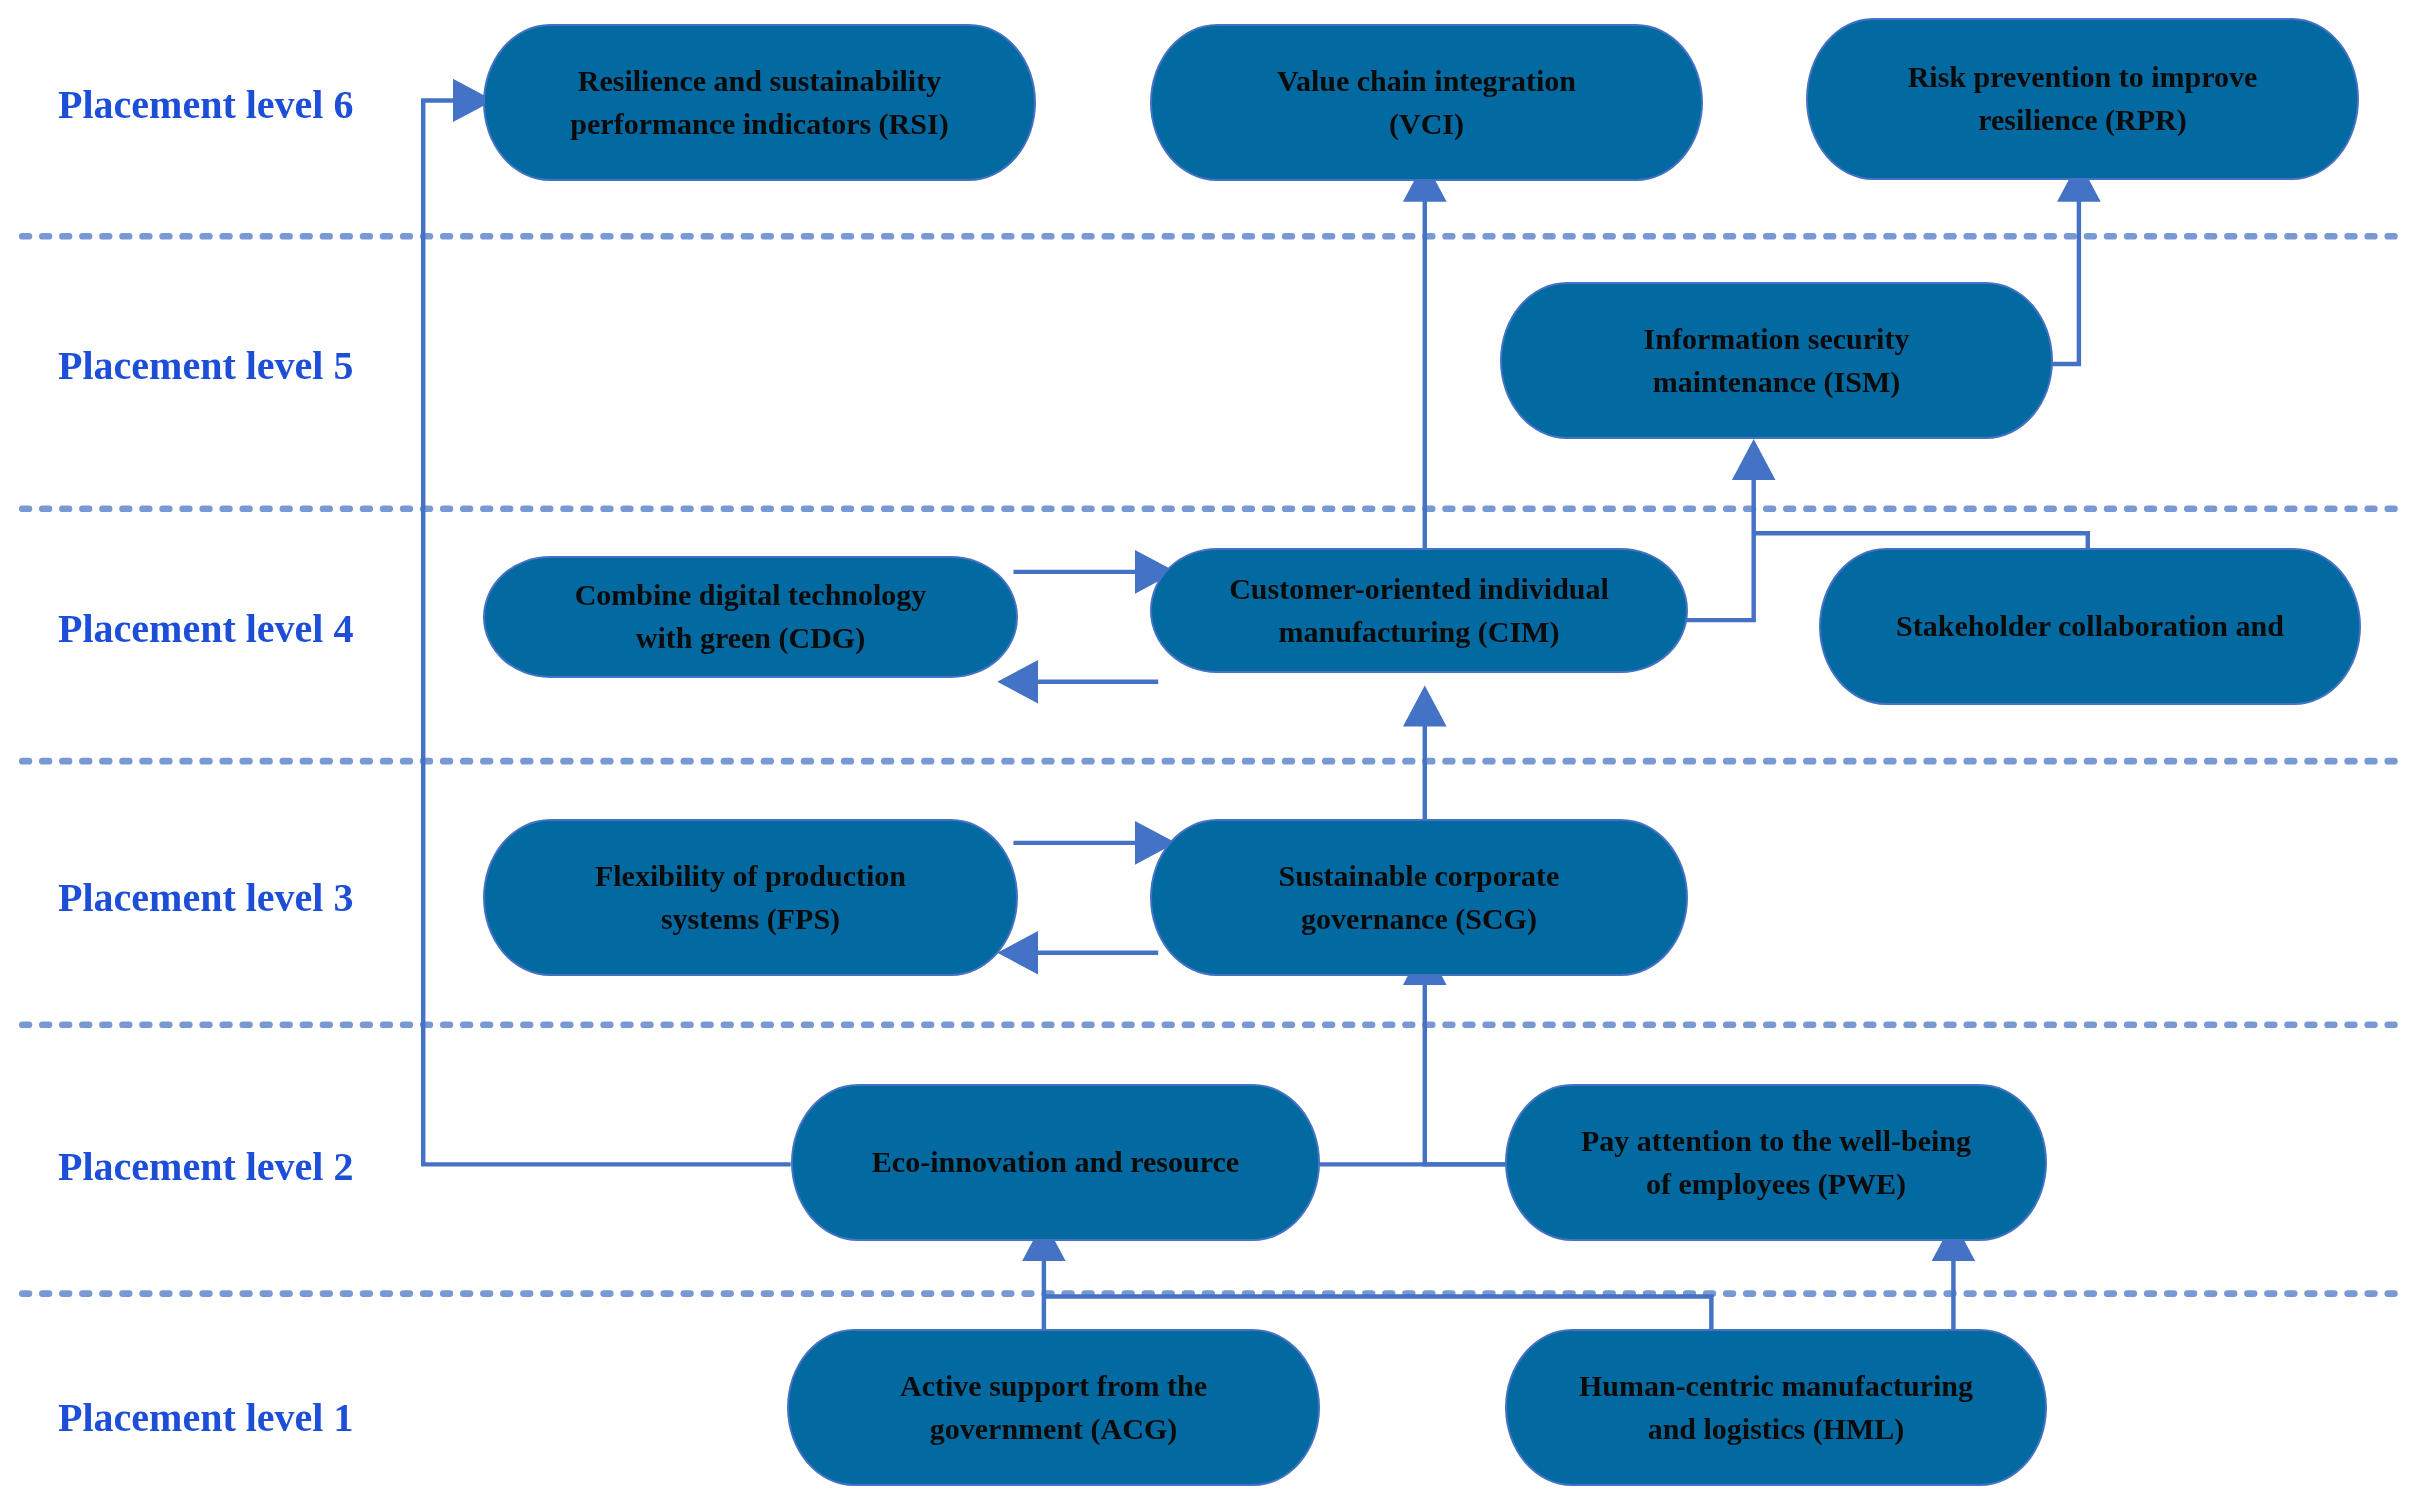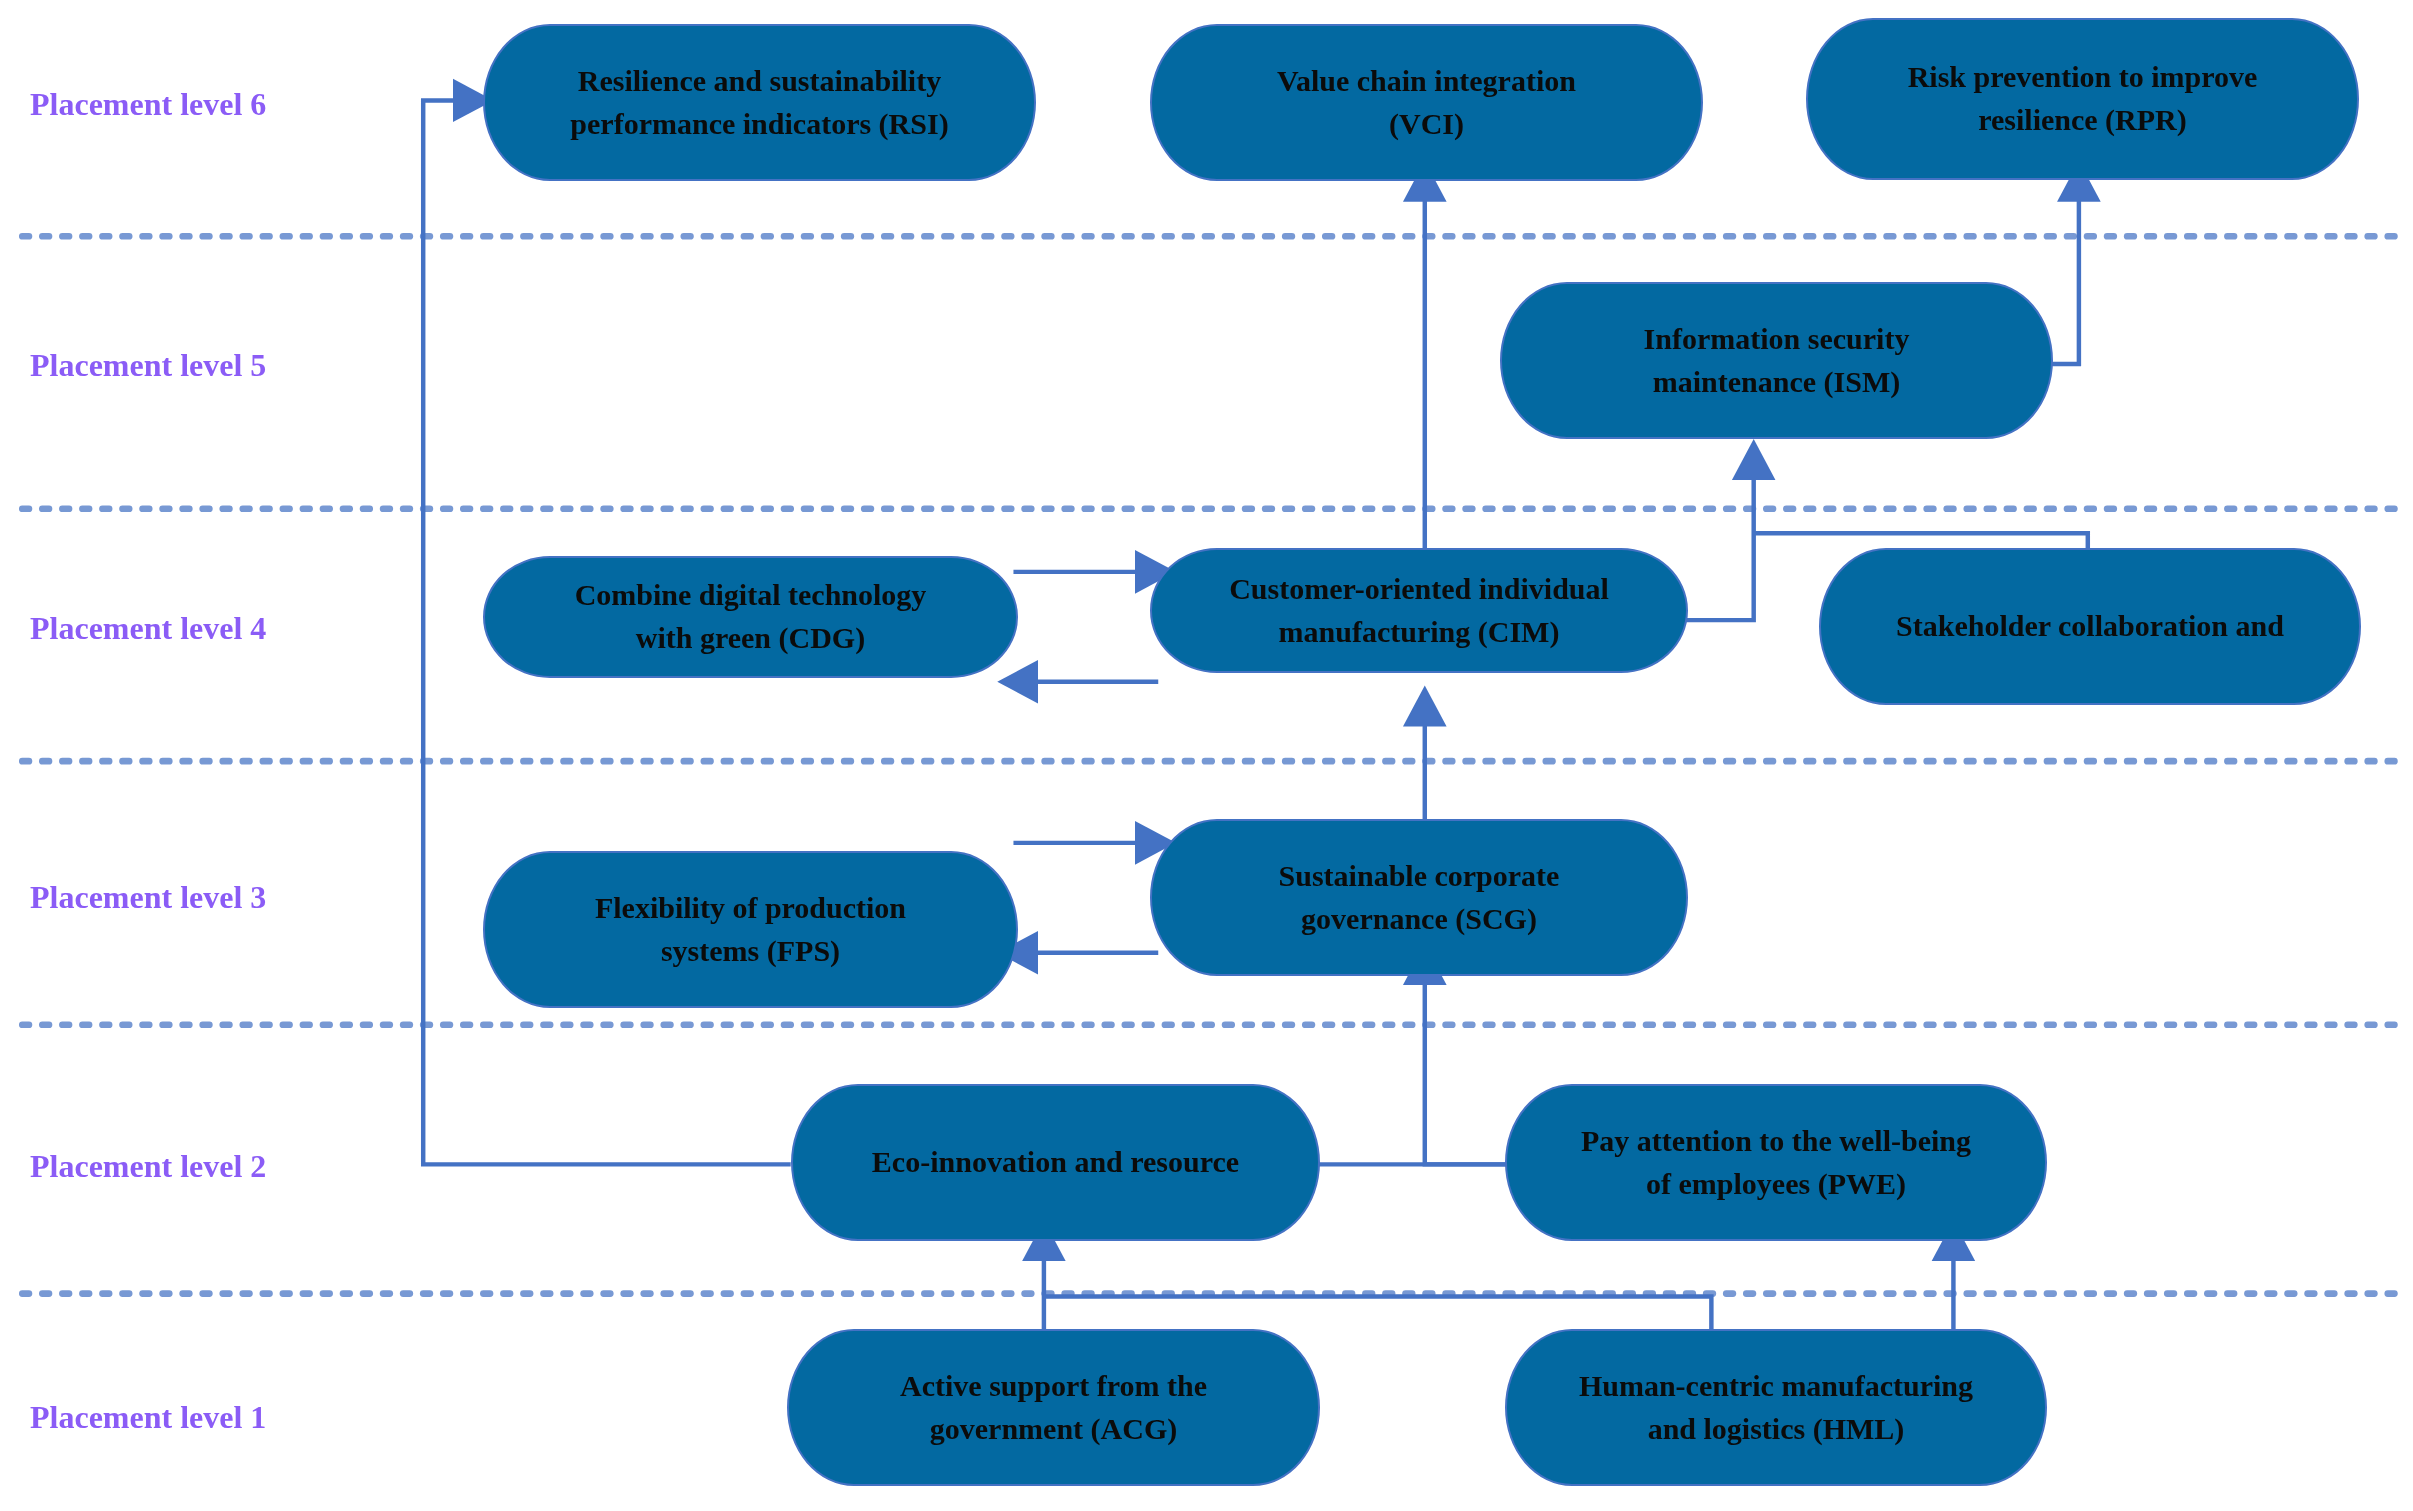--- a/index.html
+++ b/index.html
@@ -8,25 +8,26 @@
     width:2413px;height:1512px;
     background:#ffffff;
     overflow:hidden;
     font-family:"Liberation Serif","DejaVu Serif",serif;
   }
   #wires{position:absolute;left:0;top:0;width:2413px;height:1512px;pointer-events:none;}
   .lvl-label{
     position:absolute;
     font-family:"Liberation Serif","DejaVu Serif",serif;
     font-weight:bold;
-    font-size:32px;
-    color:#8b5cf6;
+    font-size:40px;
+    color:#1d4ed8;
     white-space:nowrap;
     letter-spacing:0px;
     transform:translateY(-50%);
+    margin-left:28px;
   }
   .node{
     position:absolute;
     box-sizing:border-box;
     border:2.2px solid #4472C4;
     border-radius:67px/50%;
     background:#0369a1;
     display:flex;
     align-items:center;
     justify-content:center;
@@ -172,21 +173,21 @@
       <span>manufacturing (CIM)</span>
     </div>
   </div>
 
   <div class="node" style="left:1819px;top:548px;width:542px;height:157px;">
     <div>
       <span>Stakeholder collaboration and</span>
     </div>
   </div>
 
-  <div class="node" style="left:483px;top:819px;width:535px;height:157px;margin-top:32px;">
+  <div class="node" style="left:483px;top:819px;width:535px;height:157px;">
     <div>
       <span>Flexibility of production</span>
       <span>systems (FPS)</span>
     </div>
   </div>
 
   <div class="node" style="left:1150px;top:819px;width:538px;height:157px;">
     <div>
       <span>Sustainable corporate</span>
       <span>governance (SCG)</span>

